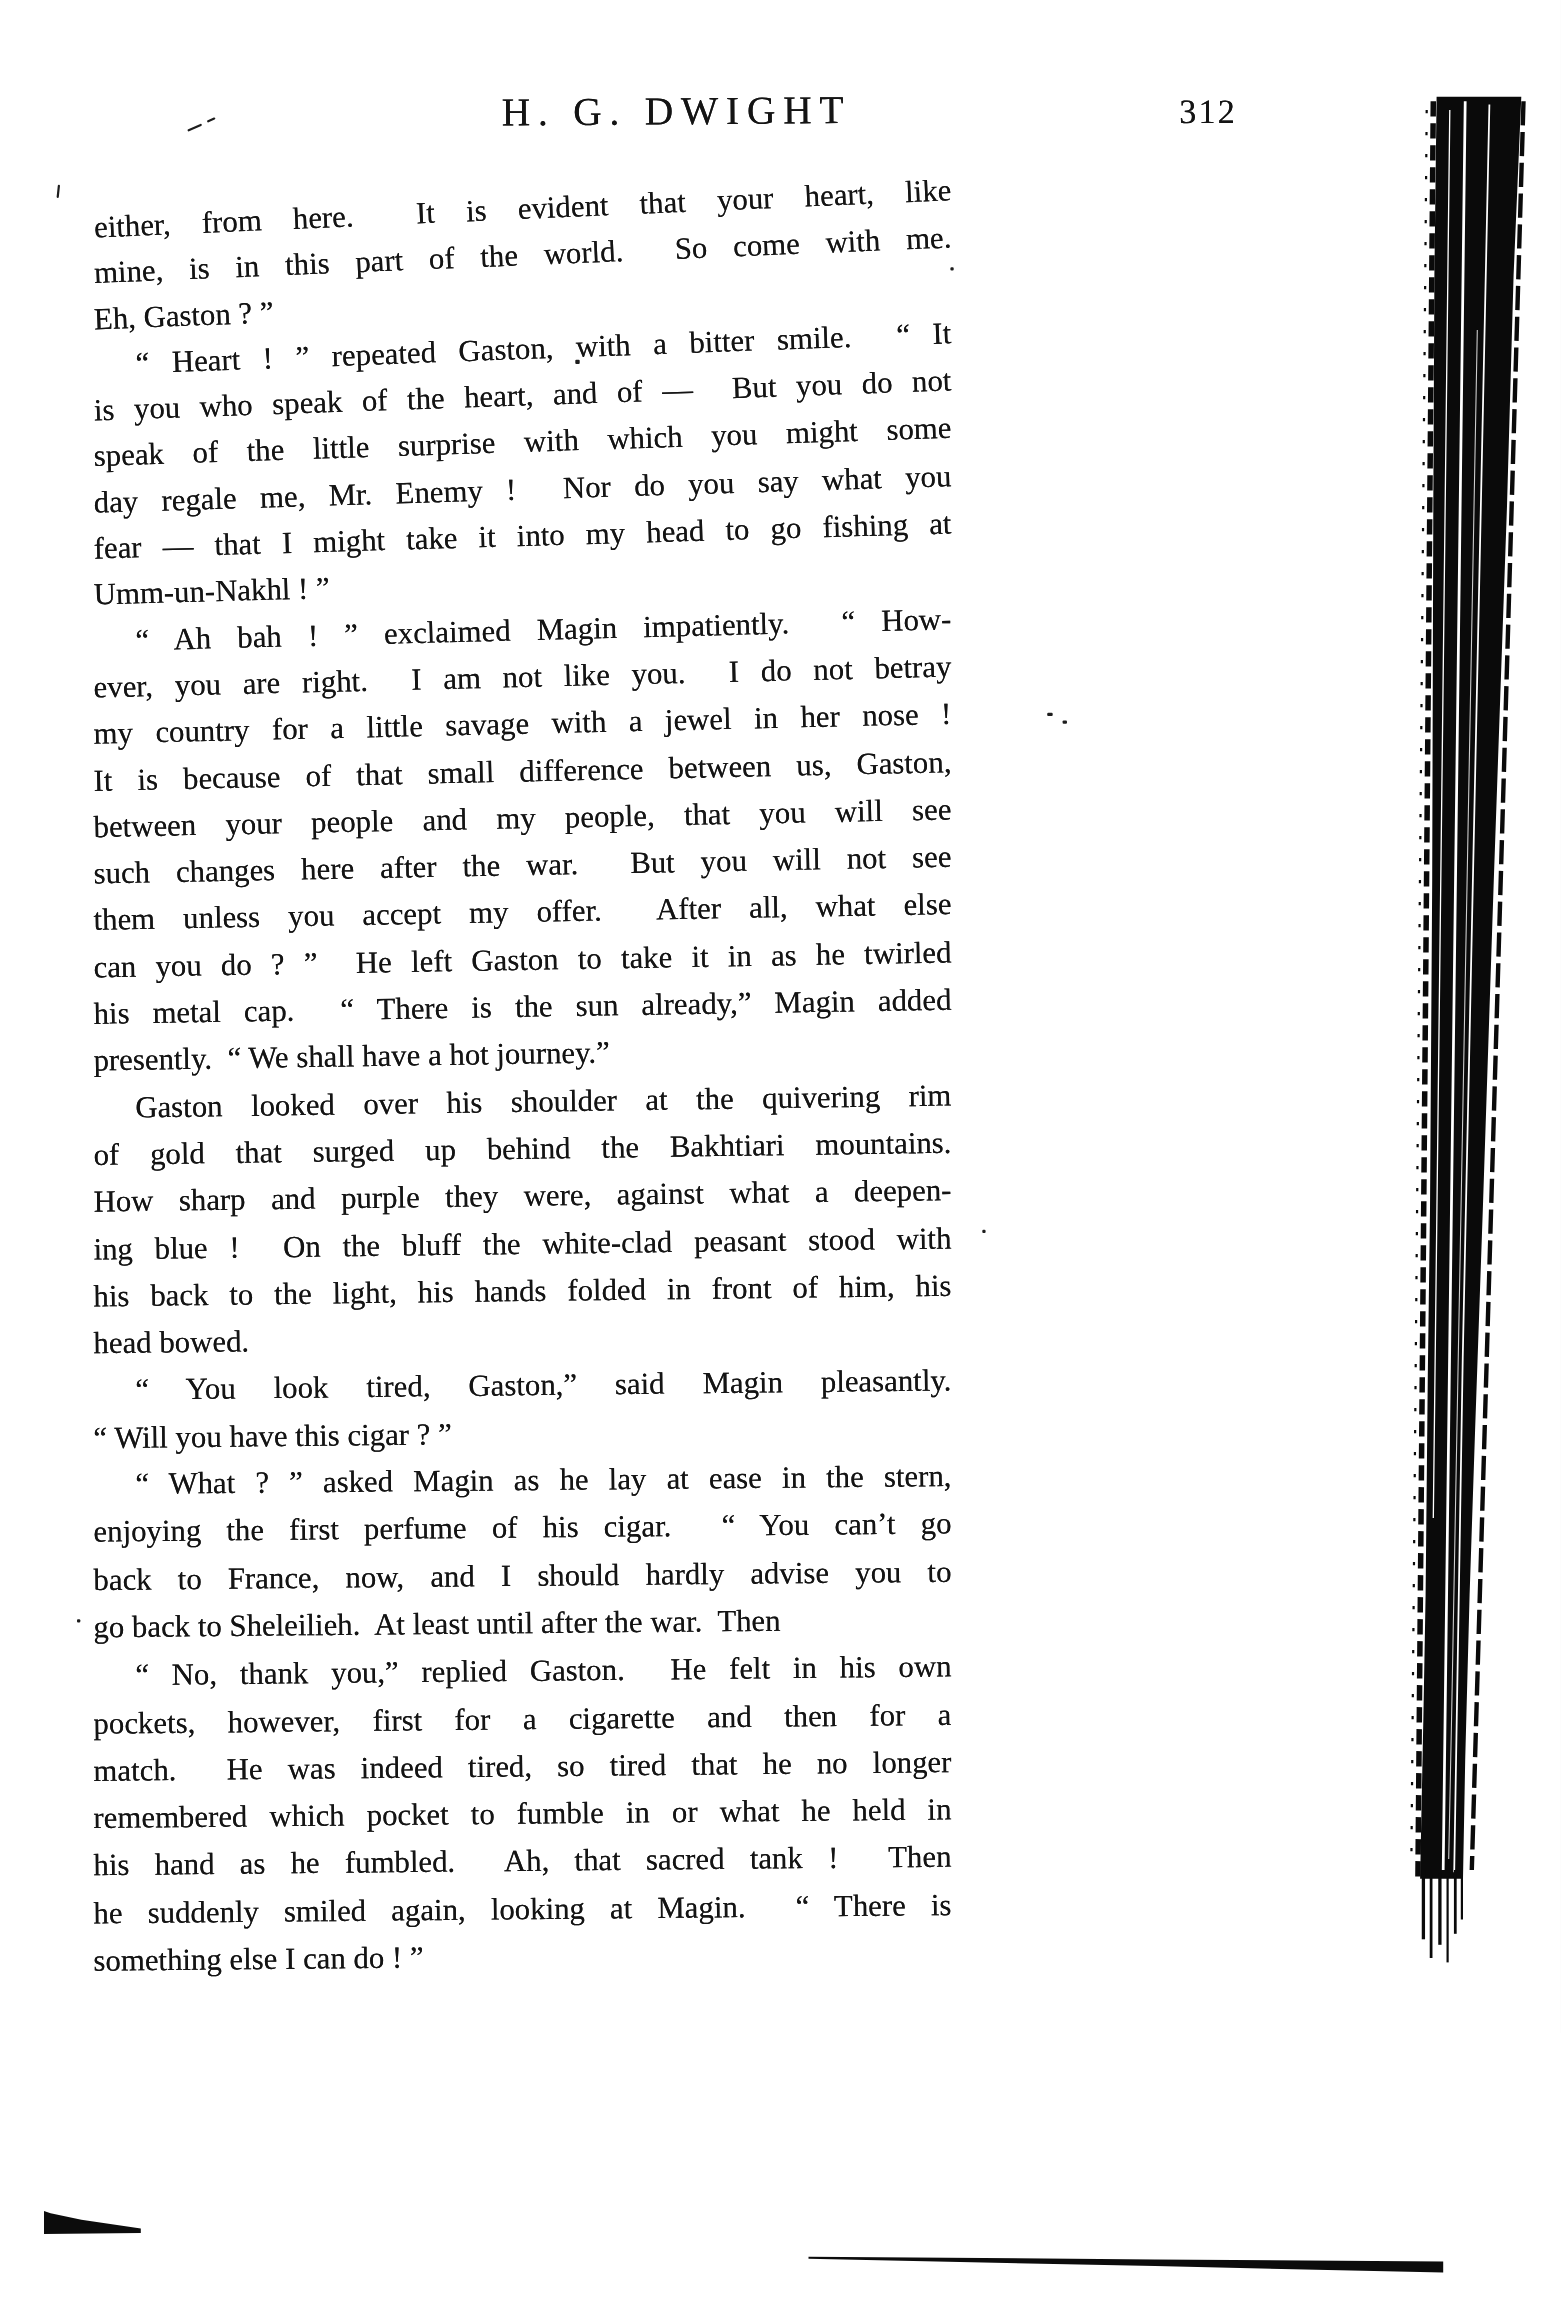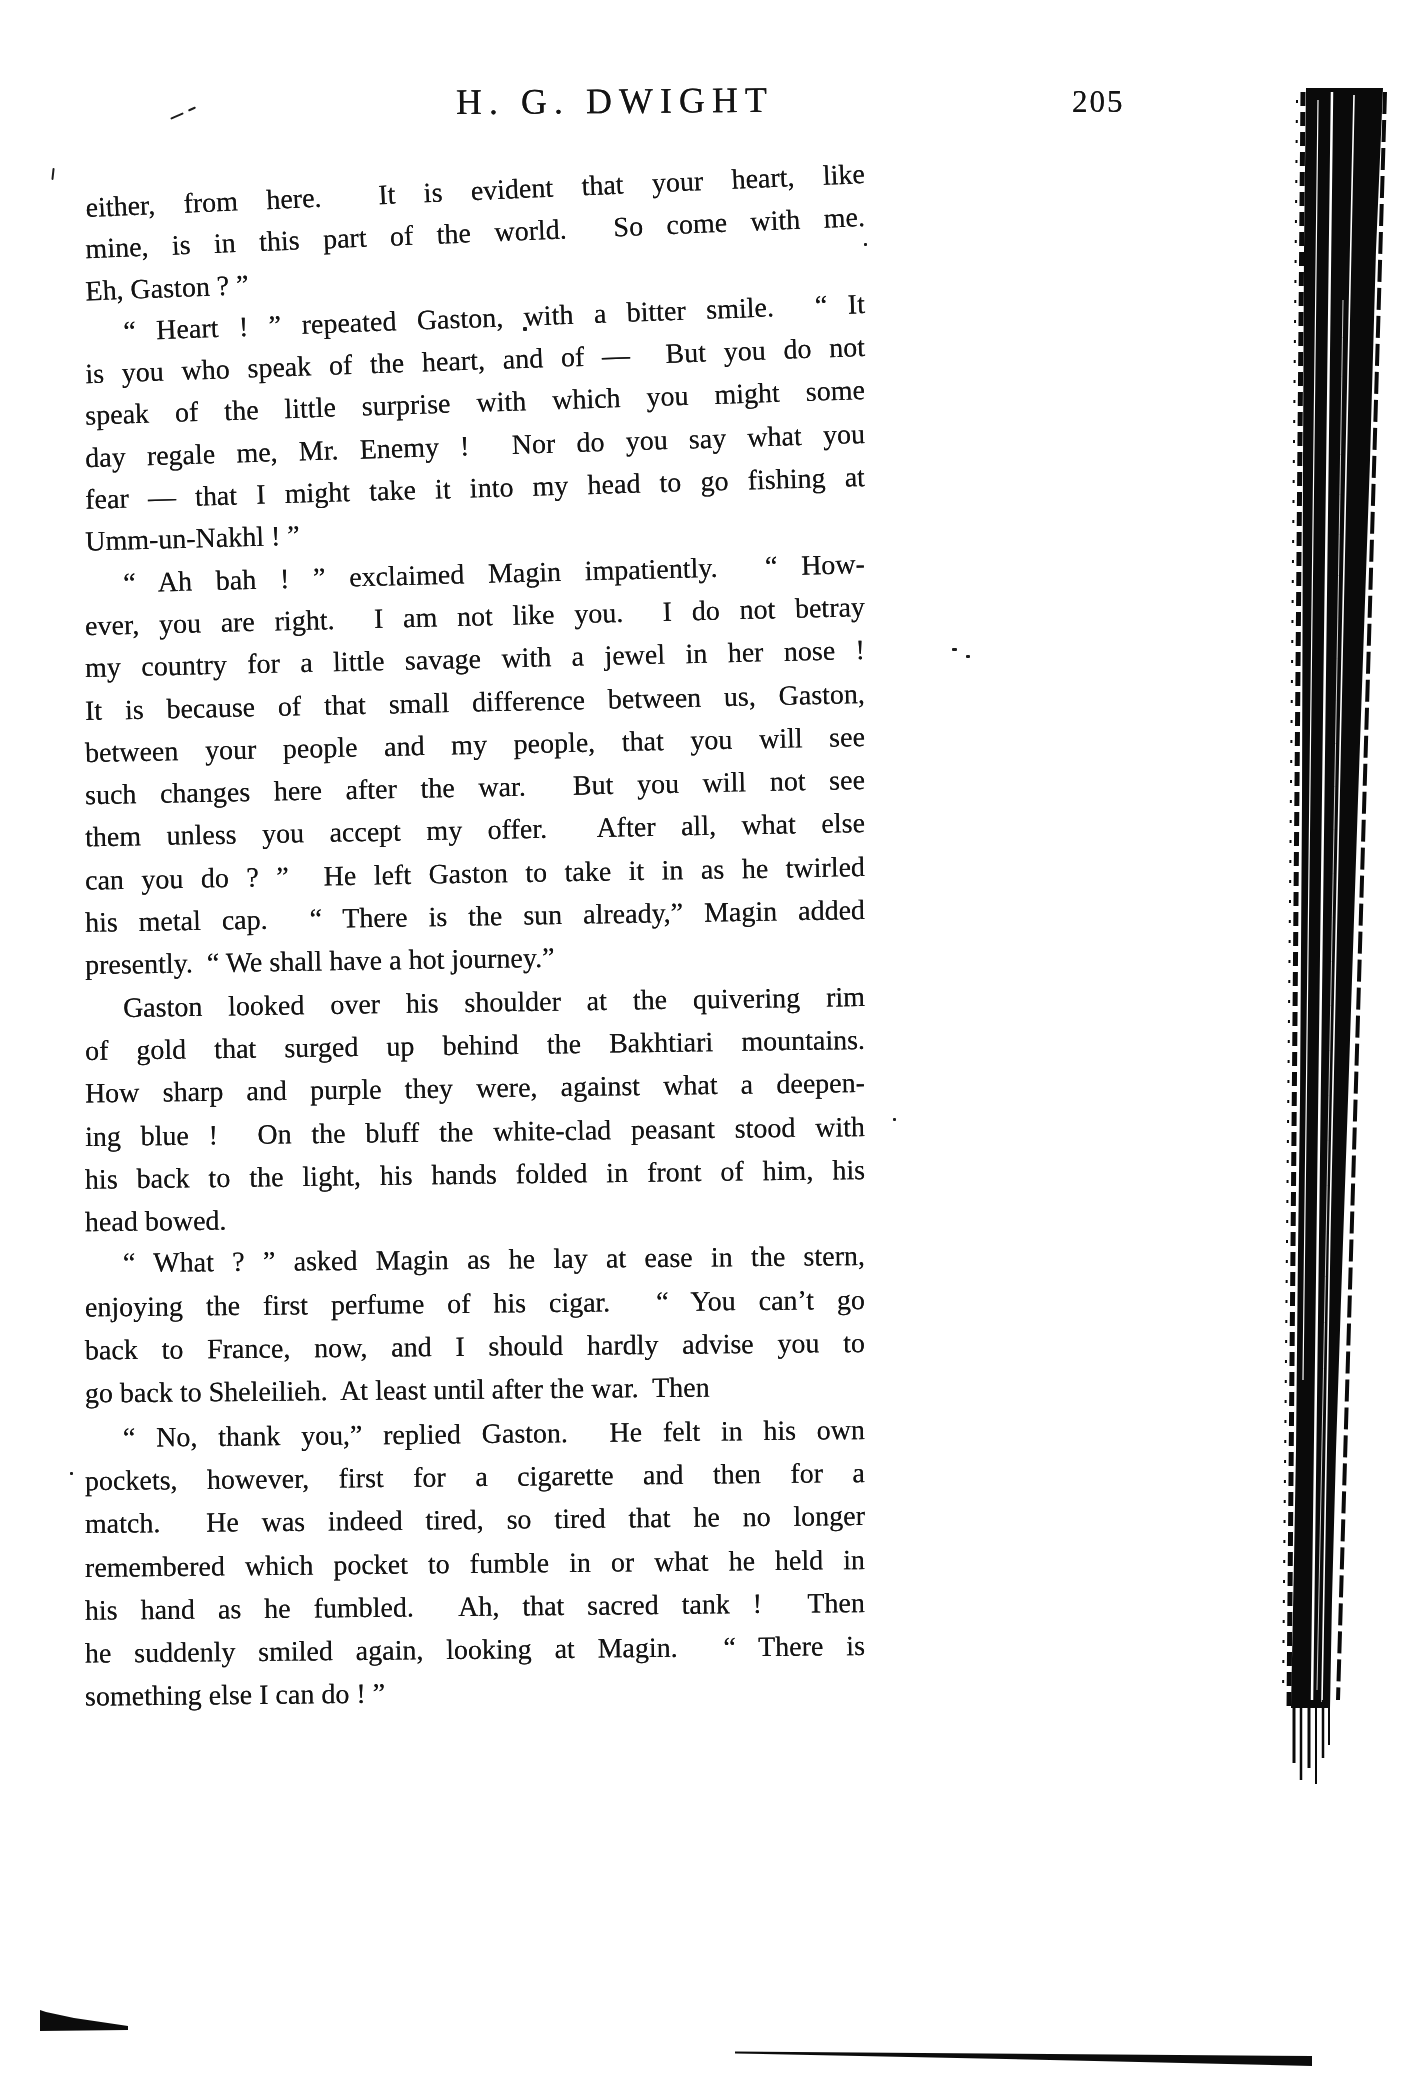--- a/index.html
+++ b/index.html
@@ -40,21 +40,21 @@
   .line.ind{text-indent:38px;}
   .speck{position:absolute;background:#1d1d1d;border-radius:1px;}
   #artifacts{position:absolute;left:0;top:0;pointer-events:none;}
 </style>
 </head>
 <body>
 
 <div class="page">
 
   <div class="hdr-title">H. G. DWIGHT</div>
-  <div class="hdr-num">205</div>
+  <div class="hdr-num">312</div>
 
   <div id="textblock">
       <div class="para">
         <div class="line" style="transform: rotate(-2.5deg);">either, from here.&nbsp; It is evident that your heart, like</div>
         <div class="line" style="transform: rotate(-2.37deg);">mine, is in this part of the world.&nbsp; So come with me.</div>
         <div class="line pl" style="transform: rotate(-2.24deg);">Eh, Gaston ? ”</div>
       </div>
       <div class="para">
         <div class="line ind" style="transform: rotate(-2.12deg);">“ Heart ! ” repeated Gaston, with a bitter smile.&nbsp; “ It</div>
         <div class="line" style="transform: rotate(-2deg);">is you who speak of the heart, and of —&nbsp; But you do not</div>
@@ -75,20 +75,24 @@
         <div class="line" style="transform: rotate(-0.94deg);">his metal cap.&nbsp; “ There is the sun already,” Magin added</div>
         <div class="line pl" style="transform: rotate(-0.89deg);">presently.&nbsp; “ We shall have a hot journey.”</div>
       </div>
       <div class="para">
         <div class="line ind" style="transform: rotate(-0.85deg);">Gaston looked over his shoulder at the quivering rim</div>
         <div class="line" style="transform: rotate(-0.81deg);">of gold that surged up behind the Bakhtiari mountains.</div>
         <div class="line" style="transform: rotate(-0.77deg);">How sharp and purple they were, against what a deepen-</div>
         <div class="line" style="transform: rotate(-0.74deg);">ing blue !&nbsp; On the bluff the white-clad peasant stood with</div>
         <div class="line" style="transform: rotate(-0.71deg);">his back to the light, his hands folded in front of him, his</div>
         <div class="line pl" style="transform: rotate(-0.68deg);">head bowed.</div>
+      </div>
+      <div class="para">
+        <div class="line ind" style="transform: rotate(-0.65deg);">“ You look tired, Gaston,” said Magin pleasantly.</div>
+        <div class="line pl" style="transform: rotate(-0.63deg);">“ Will you have this cigar ? ”</div>
       </div>
       <div class="para">
         <div class="line ind" style="transform: rotate(-0.55deg);">“ What ? ” asked Magin as he lay at ease in the stern,</div>
         <div class="line" style="transform: rotate(-0.55deg);">enjoying the first perfume of his cigar.&nbsp; “ You can’t go</div>
         <div class="line" style="transform: rotate(-0.55deg);">back to France, now, and I should hardly advise you to</div>
         <div class="line pl" style="transform: rotate(-0.55deg);">go back to Sheleilieh.&nbsp; At least until after the war.&nbsp; Then</div>
       </div>
       <div class="para">
         <div class="line ind" style="transform: rotate(-0.61deg);">“ No, thank you,” replied Gaston.&nbsp; He felt in his own</div>
         <div class="line" style="transform: rotate(-0.6deg);">pockets, however, first for a cigarette and then for a</div>

